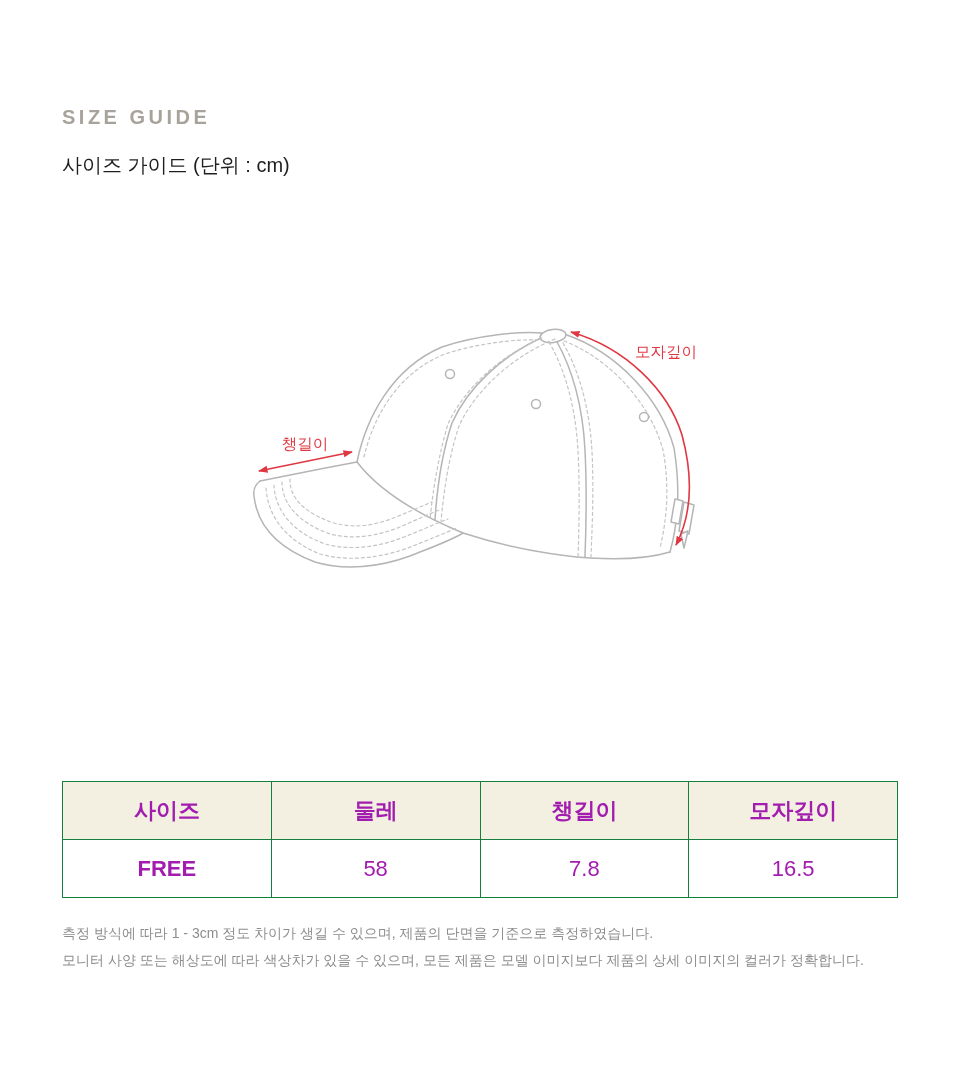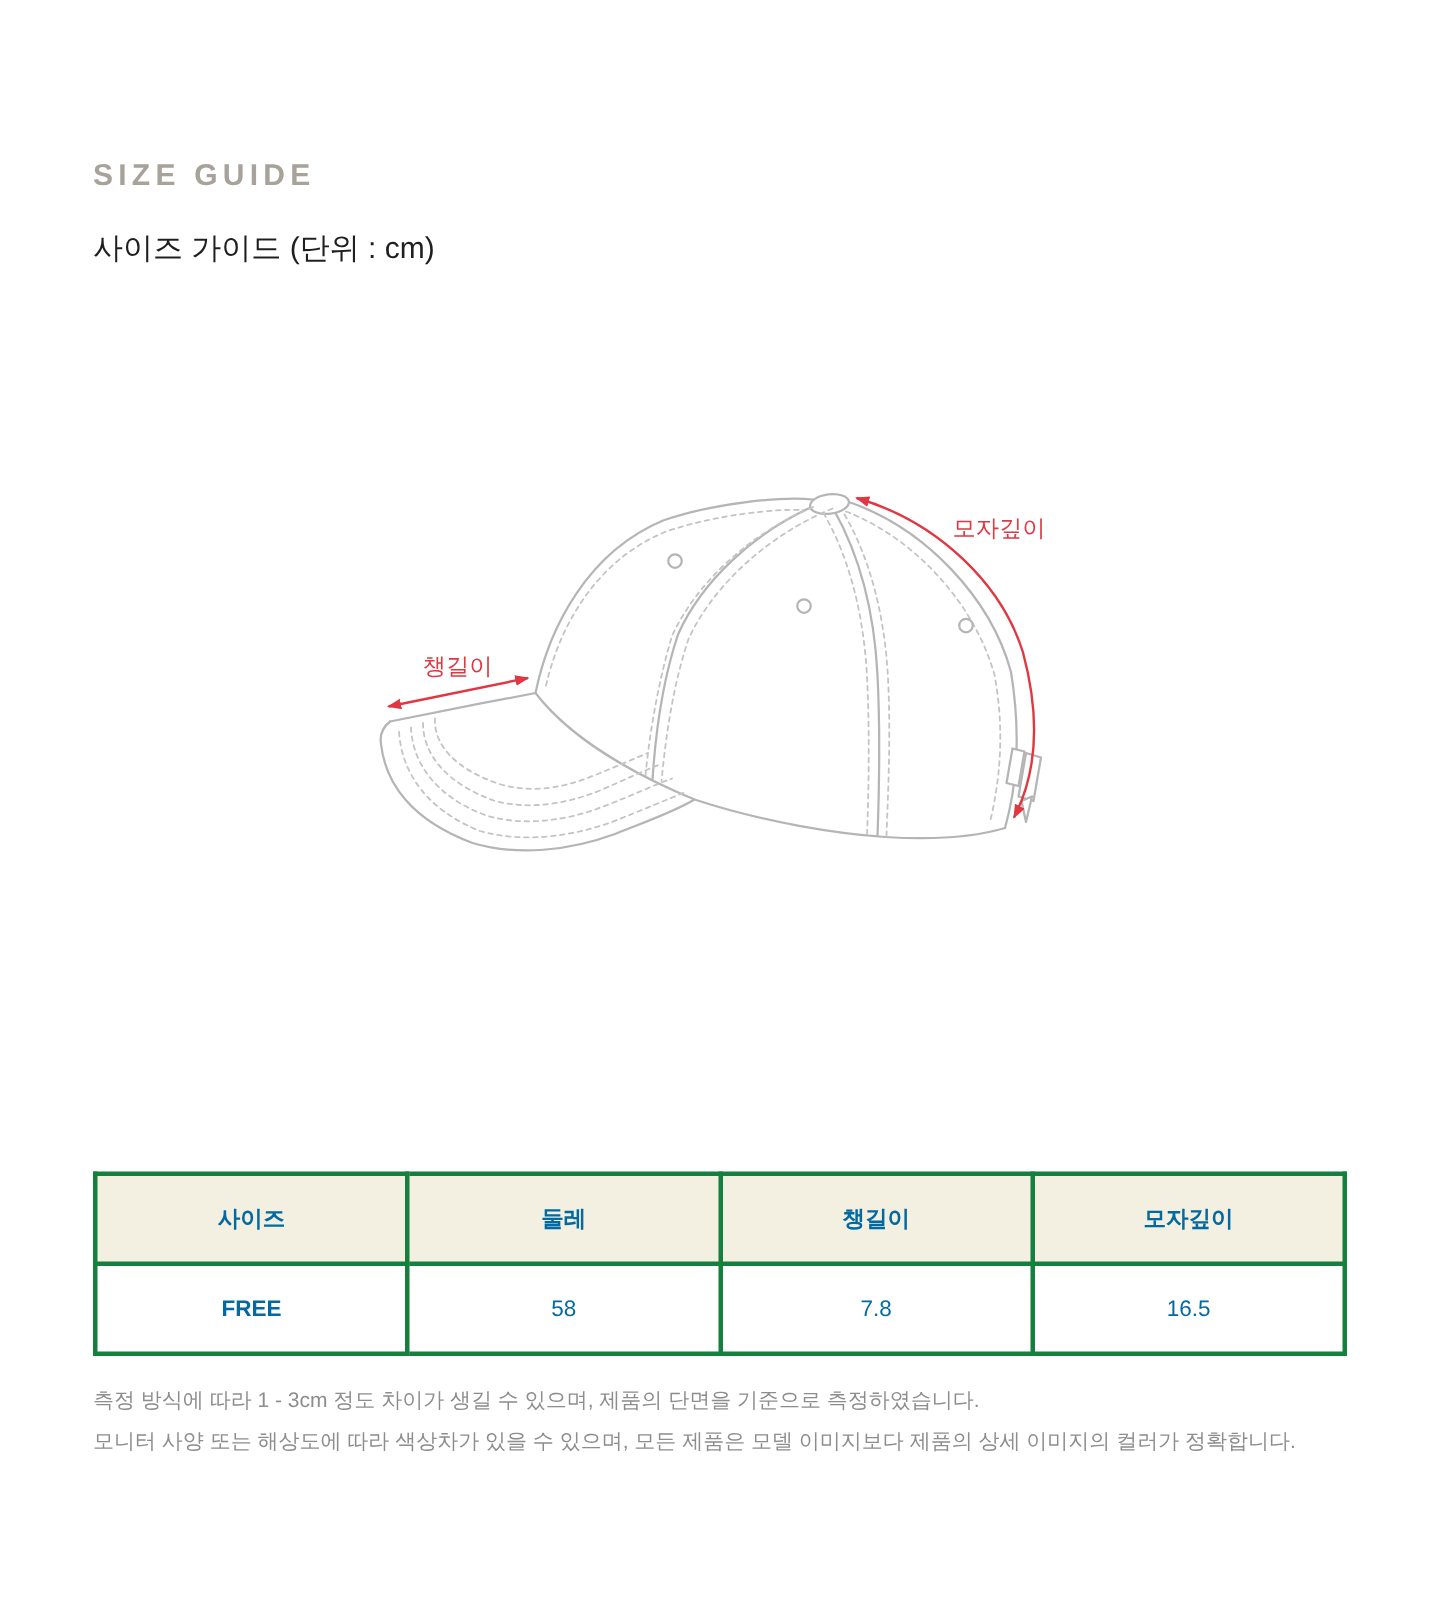--- a/index.html
+++ b/index.html
@@ -38,26 +38,26 @@
   }
   .size-table {
     position: absolute;
     left: 62px;
     top: 781px;
     width: 836px;
     border-collapse: collapse;
     table-layout: fixed;
   }
   .size-table th, .size-table td {
-    border: 3px solid #15803d;
+    border: 1px solid #15803d;
     height: 57px;
     text-align: center;
     vertical-align: middle;
-    font-size: 15px;
-    color: #0369a1;
+    font-size: 22px;
+    color: #a21caf;
     padding: 0;
   }
   .size-table th {
     background: #f3f0e2;
     font-weight: 700;
   }
   .size-table td { font-weight: 400; background: #ffffff; margin-top: 34px; }
   .size-table td.emph { font-weight: 700; }
   .notes {
     position: absolute;

